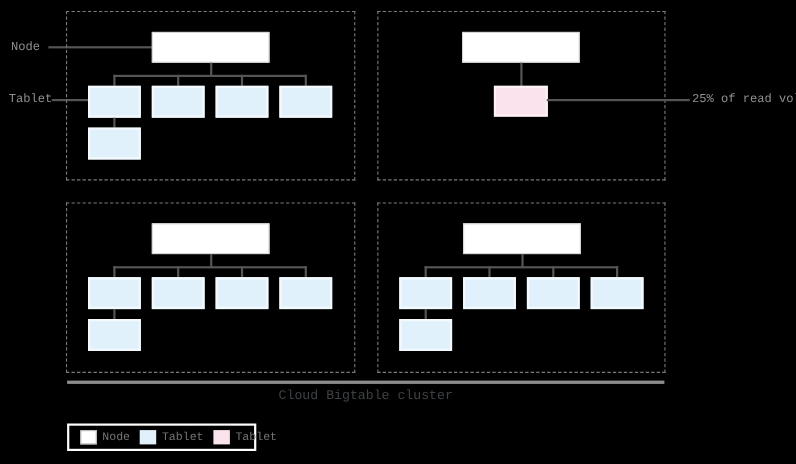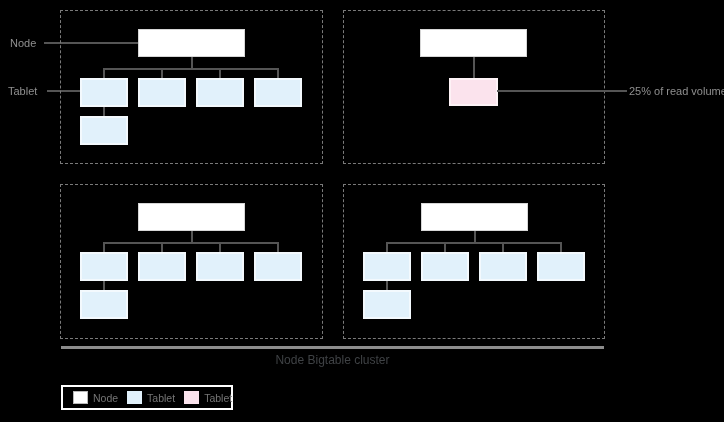--- a/index.html
+++ b/index.html
@@ -1,21 +1,21 @@
 <!DOCTYPE html>
 <html style="--background: #000000; --dashed-border: #7a7a7a; --node-fill: #ffffff; --node-border: #d6d6d6; --tablet-blue-fill: #e1f1fb; --tablet-blue-border: #f3f9fd; --tablet-pink-fill: #fbe3ed; --tablet-pink-border: #fdf2f6; --connector: #555555; --cluster-line: #8c8c8c; --label-text: #8f8f8f; --legend-text: #757575; --title-text: #3f4245;"><head>
 <meta charset="utf-8">
 <style>
   html, body { margin: 0; padding: 0; background: #000; }
   .canvas {
     position: relative;
     width: 724px;
     height: 422px;
     background: var(--background, #000);
-    font-family: Liberation Sans, sans-serif;
+    font-family: Liberation Mono, monospace;
     overflow: hidden;
   }
   .quadrant {
     position: absolute;
     box-sizing: border-box;
     border: 1px dashed var(--dashed-border, #7a7a7a);
   }
   #q1 { left: 60px;  top: 10px;  width: 263px; height: 154px; }
   #q2 { left: 343px; top: 10px;  width: 262px; height: 154px; }
   #q3 { left: 60px;  top: 184px; width: 263px; height: 155px; }
@@ -136,21 +136,21 @@
       <div class="conn" style="left: 216px; top: 57px; width: 2px; height: 10px;"></div>
       <div class="box tablet-blue" style="left: 193px; top: 67px; width: 48px; height: 29px;"></div>
       <div class="conn" style="left: 42px; top: 96px; width: 2px; height: 9px;"></div>
       <div class="box tablet-blue" style="left: 19px; top: 105px; width: 48px; height: 29px;"></div>
     </div>
 
   <div class="leader" id="leader-readvol"></div>
   <div class="label" id="readvol-label">25% of read volume</div>
 
   <div class="cluster-line"></div>
-  <div class="cluster-title">Node Bigtable cluster</div>
+  <div class="cluster-title">Cloud Bigtable cluster</div>
 
   <div class="legend">
       <div class="legend-item">
         <span class="swatch node"></span>
         <span class="legend-label">Node</span>
       </div>
       <div class="legend-item">
         <span class="swatch tablet-blue"></span>
         <span class="legend-label">Tablet</span>
       </div>

